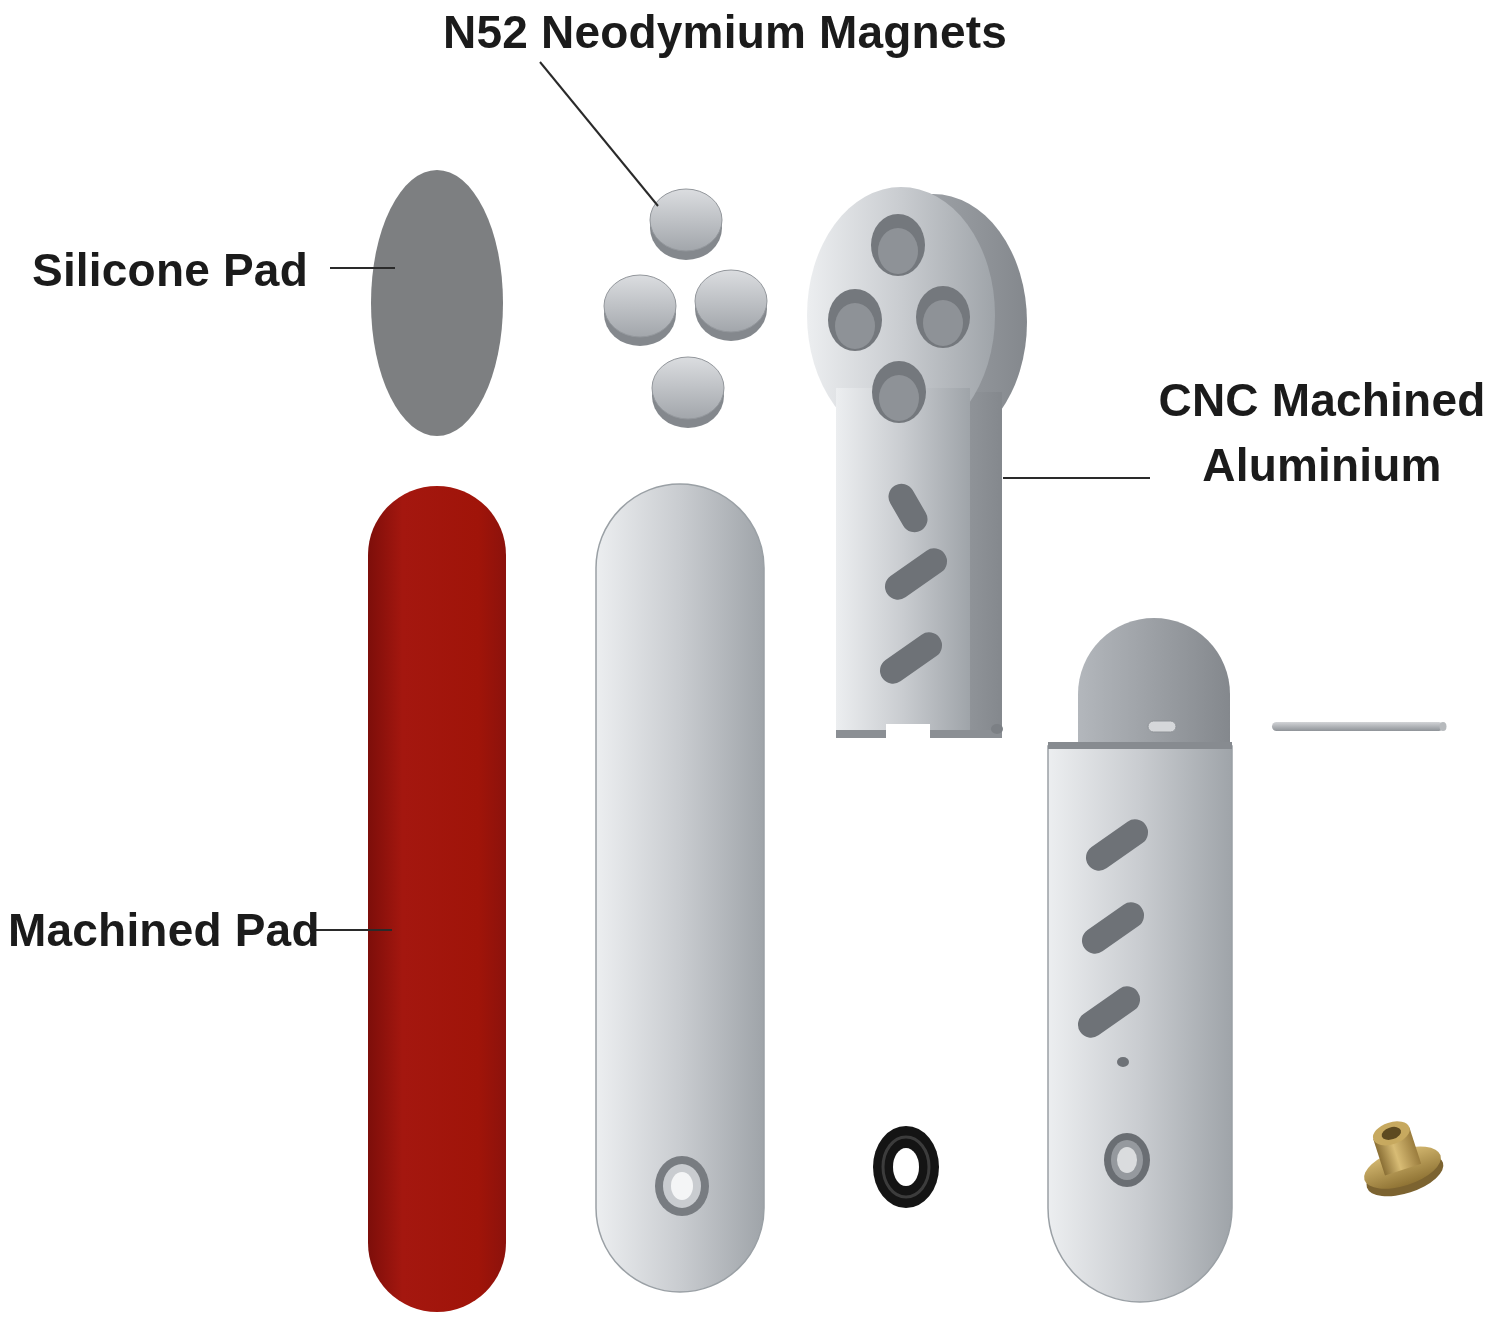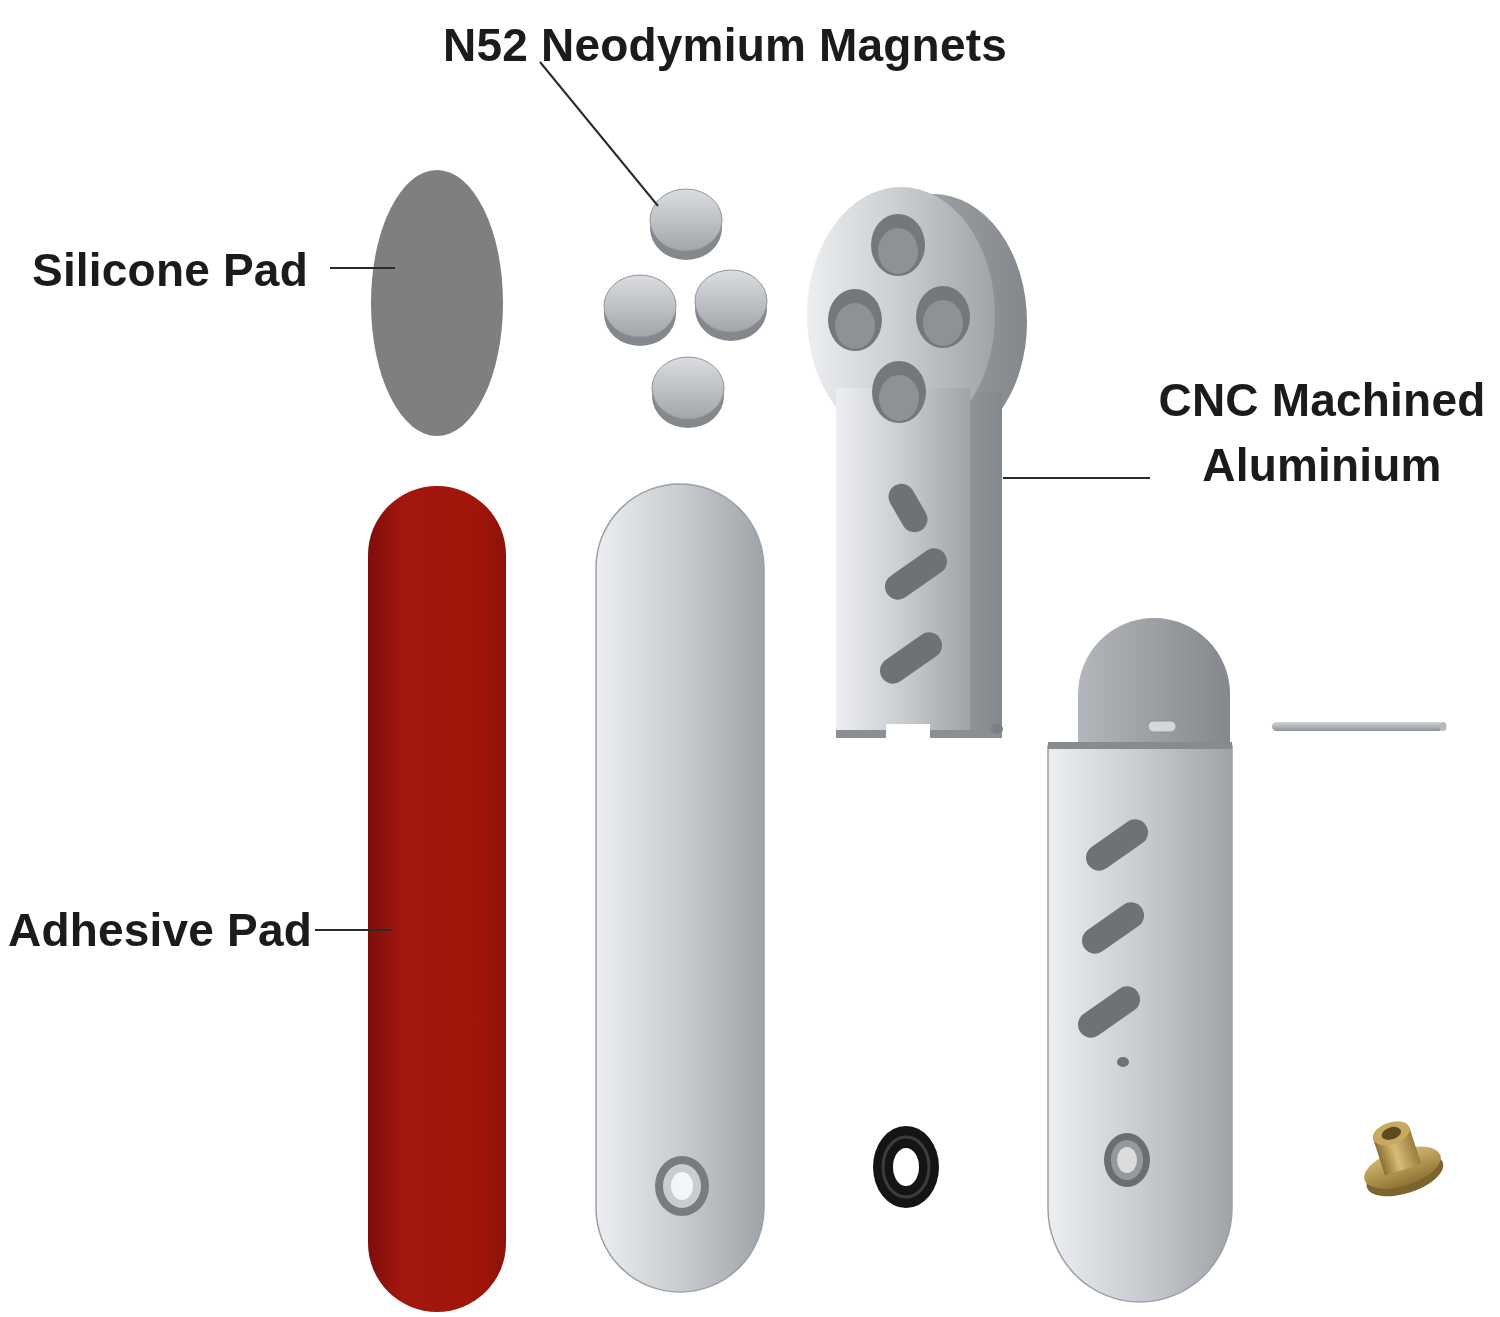--- a/index.html
+++ b/index.html
@@ -197,21 +197,21 @@
     </g>
 
     <g stroke="#2a2a2a" stroke-width="2">
       <line x1="540" y1="62" x2="658" y2="206"></line>
       <line x1="330" y1="268" x2="395" y2="268"></line>
       <line x1="315" y1="930" x2="392" y2="930"></line>
       <line x1="1003" y1="478" x2="1150" y2="478"></line>
     </g>
   </svg>
 
-  <div class="label centered" style="left:395px; top:13px; width:660px;">N52 Neodymium Magnets</div>
+  <div class="label centered" style="left:395px; top:0px; width:660px;">N52 Neodymium Magnets</div>
 
   <div class="label" style="left:32px; top:238px;">Silicone Pad</div>
 
-  <div class="label" style="left:8px; top:898px;">Adhesive Pad</div>
+  <div class="label" style="left:8px; top:898px;">Machined Pad</div>
 
   <div class="label wrap" style="left:1148px; top:368px; width:348px;">CNC Machined Aluminium</div>
 
 </div>
 
 </body></html>

